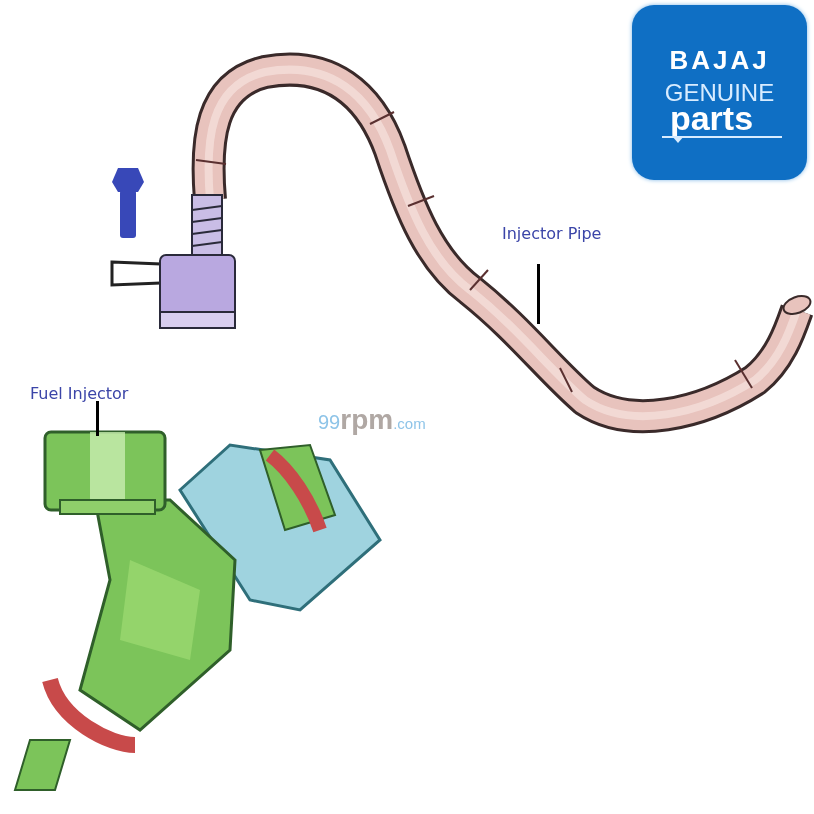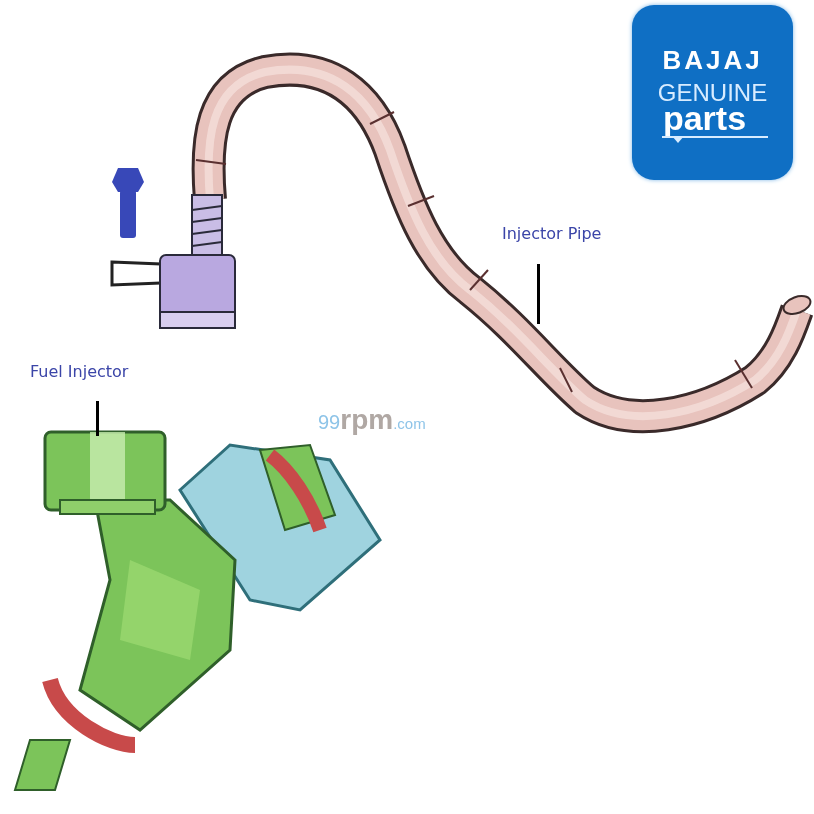--- a/index.html
+++ b/index.html
@@ -1,19 +1,19 @@
 <!DOCTYPE html>
 <html><head>
 <meta charset="utf-8">
 <style>
   html,body{margin:0;padding:0;background:#ffffff;}
   body{width:814px;height:814px;position:relative;overflow:hidden;font-family:"DejaVu Sans",sans-serif;}
   .label{position:absolute;color:#3b45a8;font-family:"DejaVu Sans",sans-serif;font-size:16px;white-space:nowrap;}
   .leader{position:absolute;background:#000;width:3px;}
-  .logo{position:absolute;left:632px;top:5px;width:161px;height:175px;border-radius:22px;background:#0f6fc4;box-shadow:0 0 4px #7fb7e6;}
+  .logo{position:absolute;left:632px;top:5px;width:175px;height:175px;border-radius:22px;background:#0f6fc4;box-shadow:0 0 4px #7fb7e6;}
   .logo .b{position:absolute;left:0;right:0;top:40px;text-align:center;color:#fff;font-family:"Liberation Sans",sans-serif;font-weight:bold;font-size:26px;letter-spacing:3px;}
   .logo .g{position:absolute;left:0;right:0;top:74px;text-align:center;color:#d8ecff;font-family:"Liberation Sans",sans-serif;font-size:24px;}
   .logo .p{position:absolute;left:0;right:16px;top:94px;text-align:center;color:#fff;font-family:"Liberation Sans",sans-serif;font-weight:bold;font-size:34px;}
   .logo .u{position:absolute;left:30px;right:25px;top:131px;height:2px;background:#d8ecff;}
   .logo .tri{position:absolute;left:40px;top:131px;width:0;height:0;border-left:6px solid transparent;border-right:6px solid transparent;border-top:7px solid #d8ecff;}
   .wm{position:absolute;left:318px;top:404px;font-family:"Liberation Sans",sans-serif;}
   .wm .n{color:#8ec4e8;font-size:20px;}
   .wm .r{color:#b0a8a4;font-size:28px;font-weight:bold;}
   .wm .c{color:#8ec4e8;font-size:15px;}
   svg{position:absolute;left:0;top:0;}
@@ -77,18 +77,18 @@
   <div class="b">BAJAJ</div>
   <div class="g">GENUINE</div>
   <div class="p">parts</div>
   <div class="u"></div>
   <div class="tri"></div>
 </div>
 
 <div class="label" style="left:502px;top:224px;">Injector Pipe</div>
 <div class="leader" style="left:537px;top:264px;height:60px;"></div>
 
-<div class="label" style="left:30px;top:362px;">Fuel Injector</div>
+<div class="label" style="left:30px;top:384px;">Fuel Injector</div>
 <div class="leader" style="left:96px;top:401px;height:35px;"></div>
 
 <div class="wm">
   <span class="n">99</span><span class="r">rpm</span><span class="c">.com</span>
 </div>
 
 </body></html>

